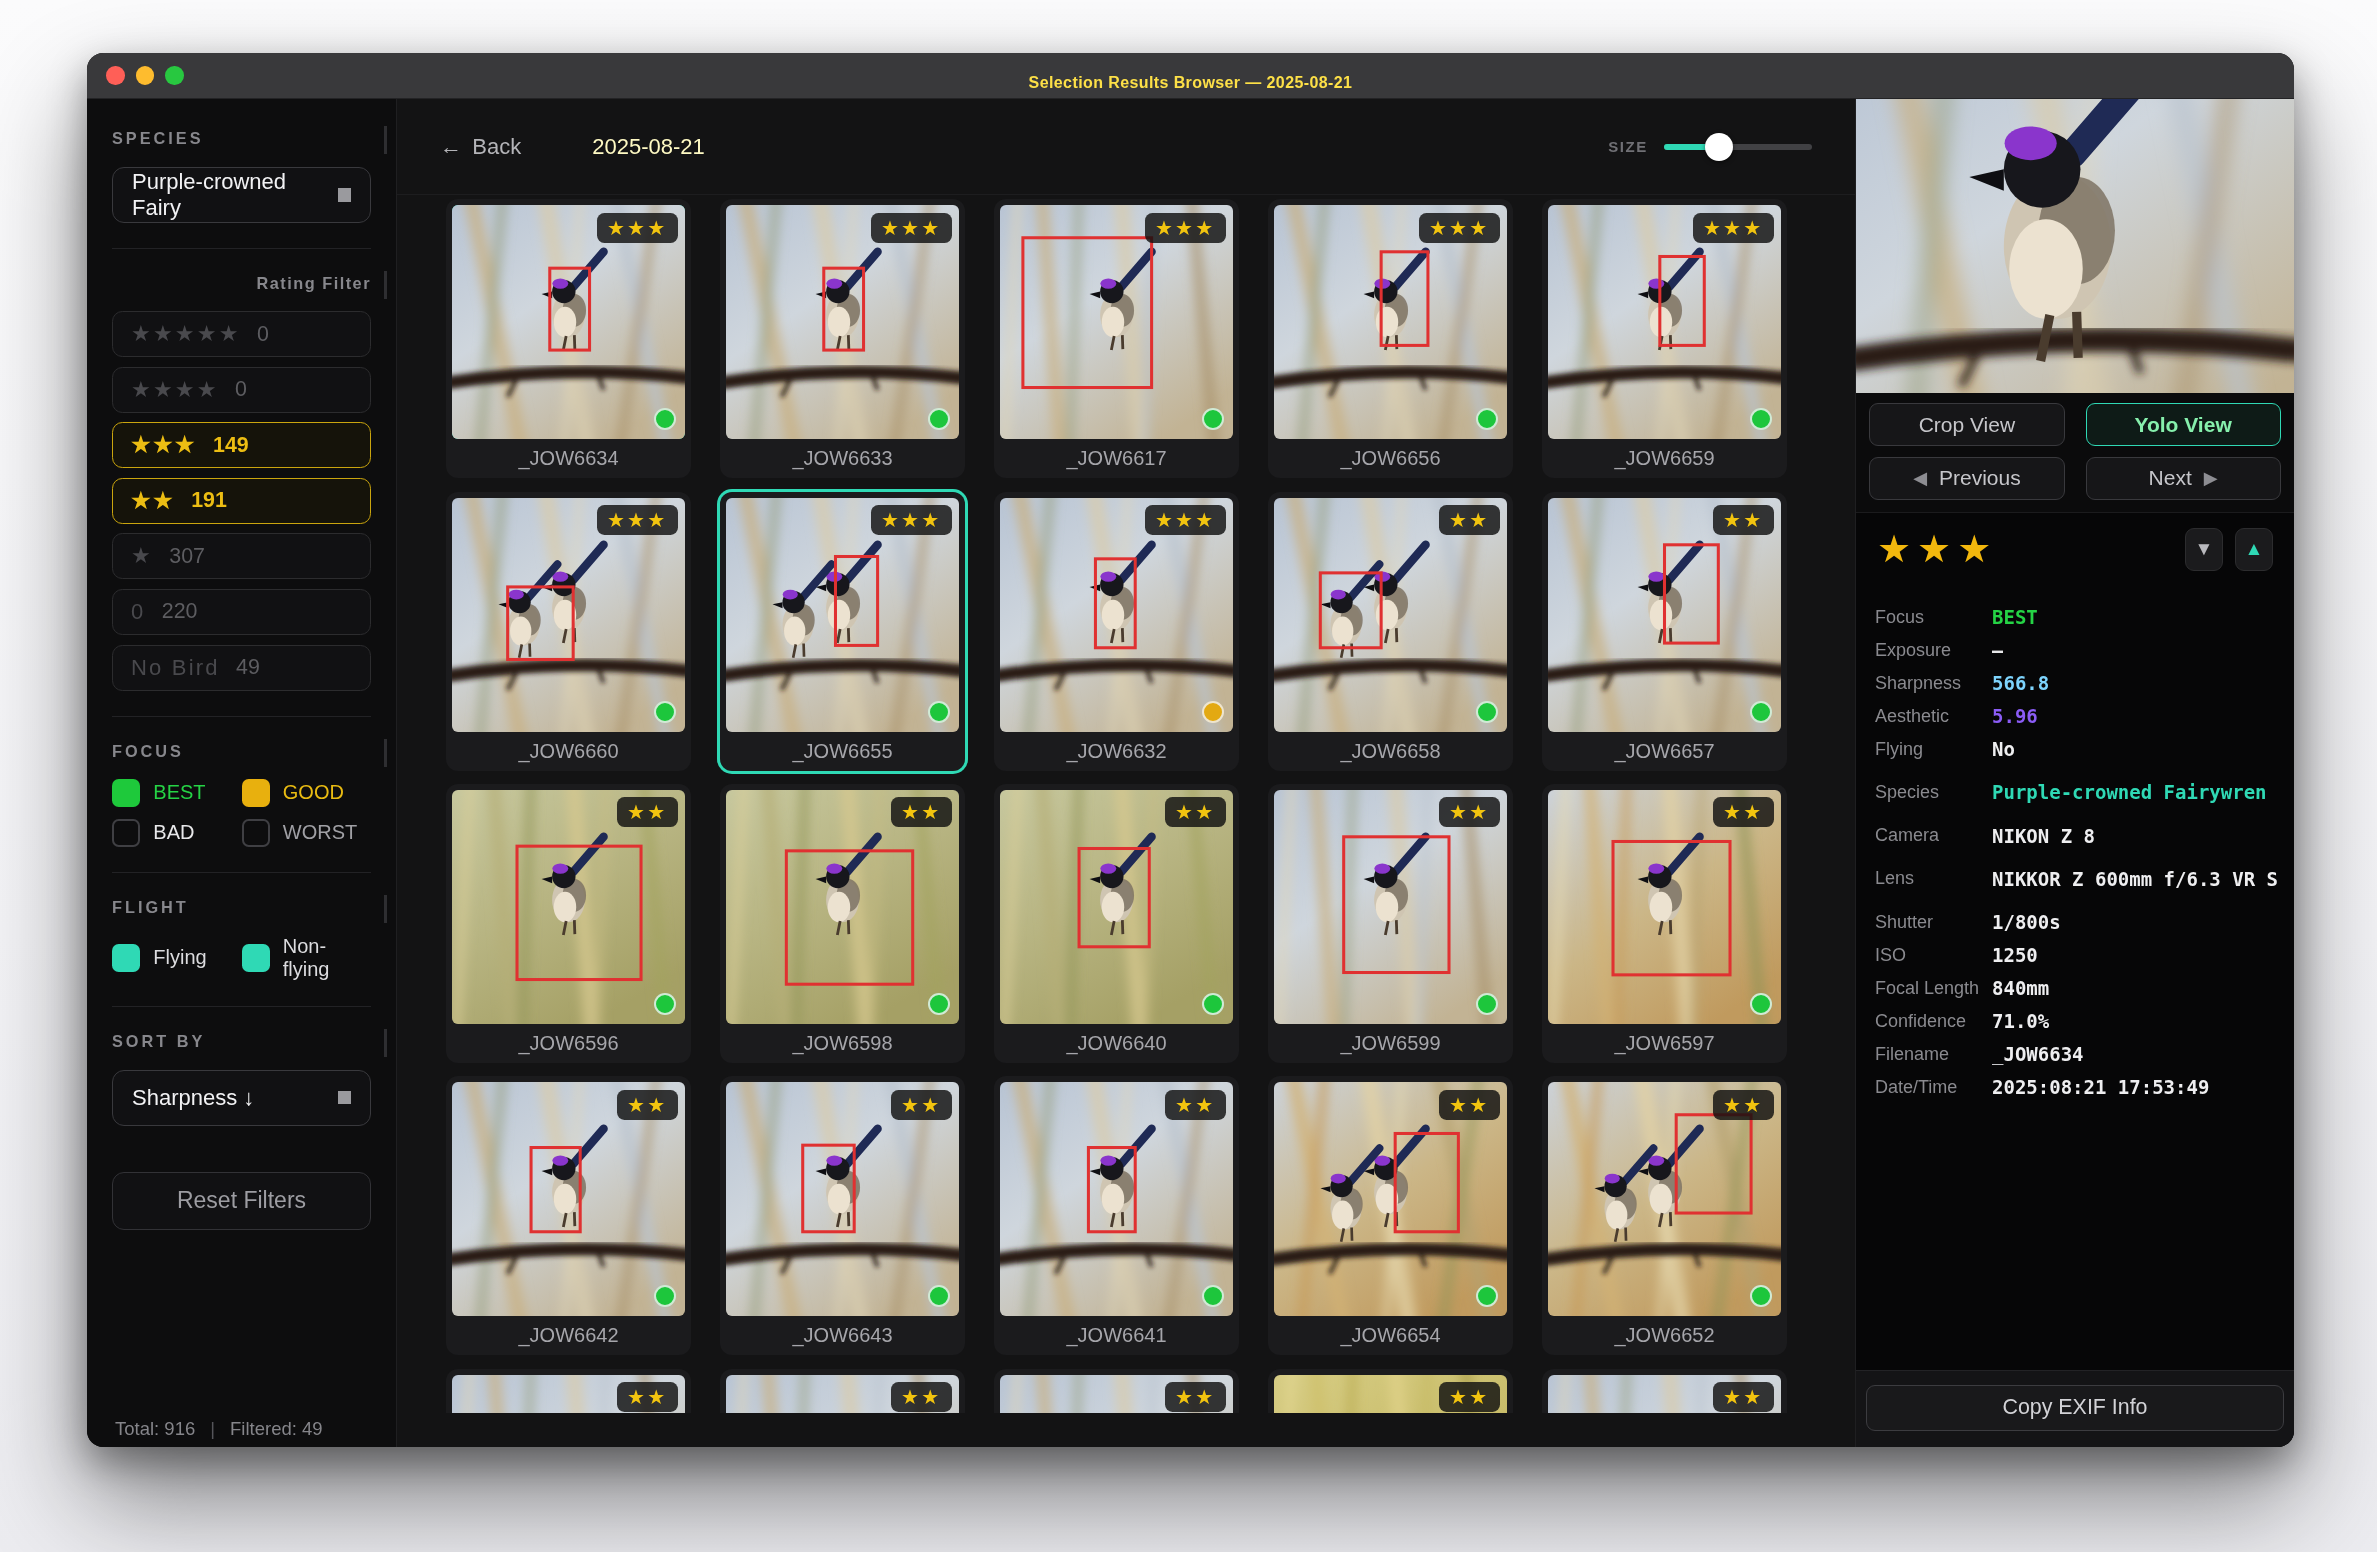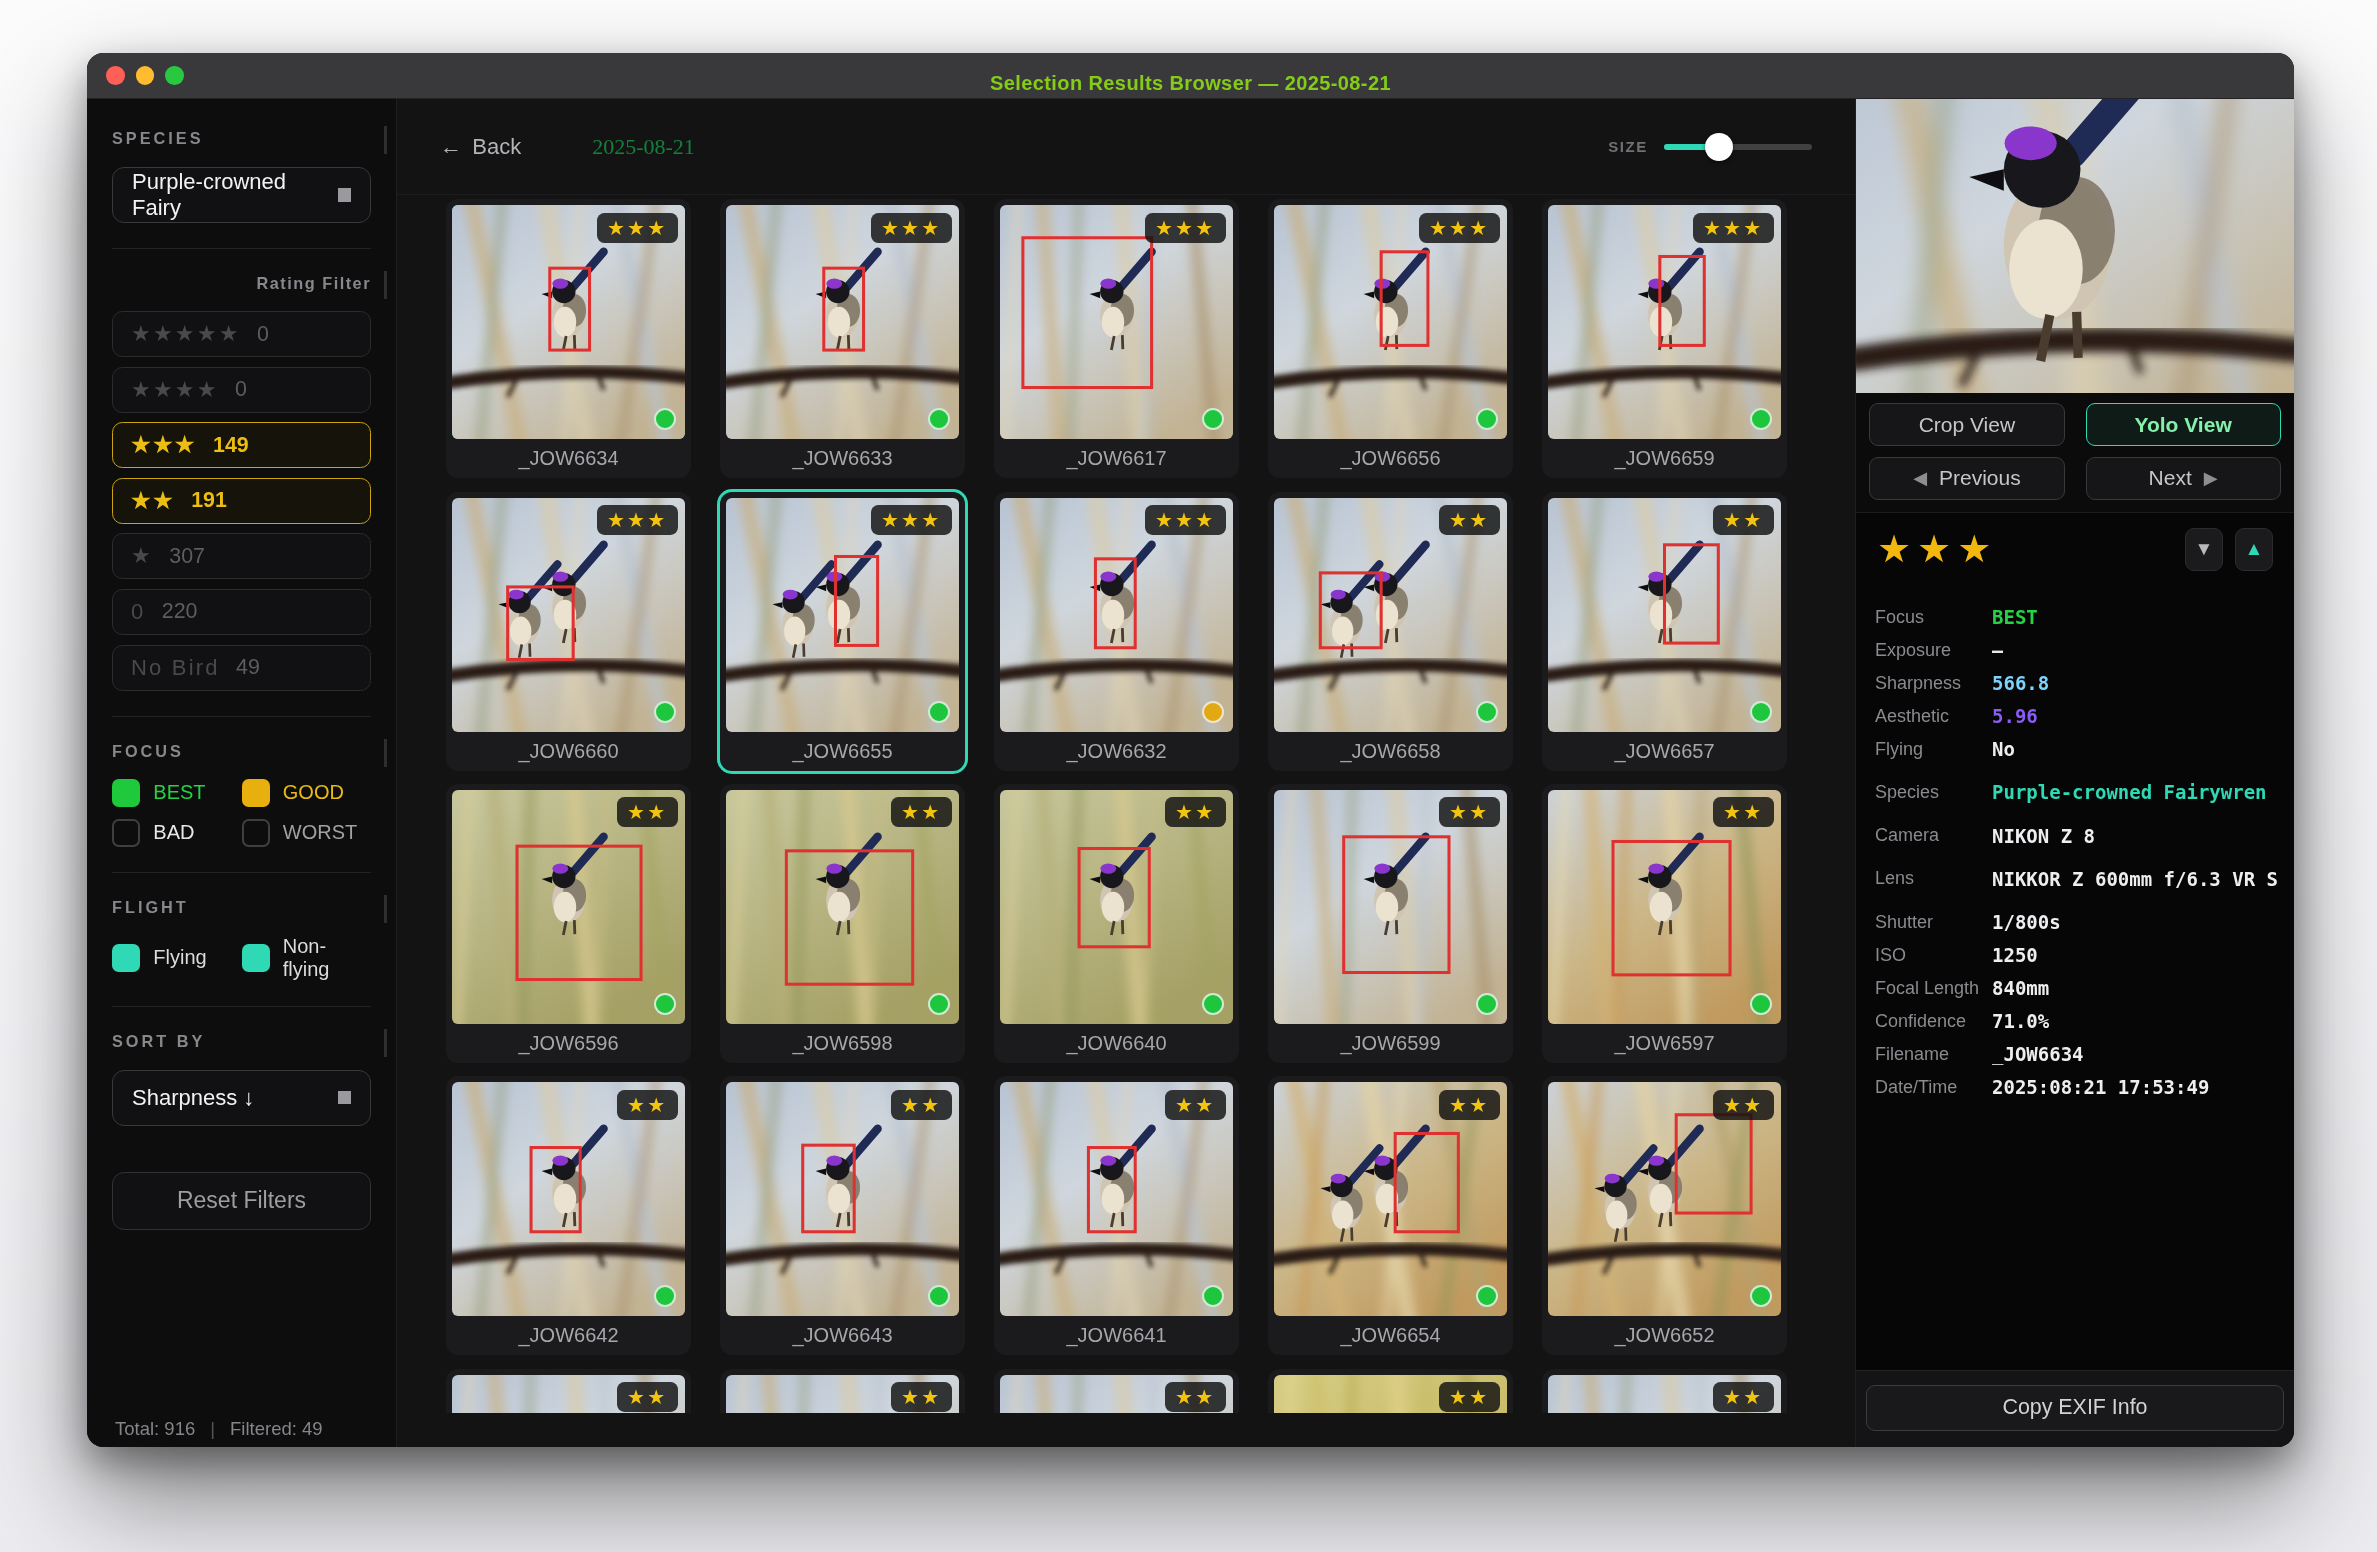--- a/index.html
+++ b/index.html
@@ -14,21 +14,21 @@
     background:#101011; border-radius:16.3px; overflow:hidden;
     box-shadow:0 52px 103px rgba(0,0,0,.45), 0 15px 37px rgba(0,0,0,.35);
     display:flex; flex-direction:column;
   }
   
   .titlebar { height:46px; background:#39393b; border-bottom:0.7px solid #232325;
     display:flex; align-items:center; justify-content:center; position:relative; flex:none; }
   .lights { position:absolute; left:19px; top:0; height:100%; display:flex; align-items:center; gap:11px; }
   .light { width:18.5px; height:18.5px; border-radius:50%; }
   .light.red{ background:#ff5f57; } .light.yellow{ background:#febc2e; } .light.green{ background:#28c840; }
-  .wtitle { color:#84cc16; font-size:20px; font-weight:bold; letter-spacing:0.4px;margin-top:15px; }
+  .wtitle { color:#fde047; font-size:16px; font-weight:bold; letter-spacing:0.4px;margin-top:15px; }
 
   .body { flex:1; display:flex; min-height:0; position:relative; }
 
   
   .sidebar { width:310px; flex:none; background:#0d0d0e; border-right:0.7px solid #1f1f21;
     padding:30px 25px 0 25px; display:flex; flex-direction:column; }
   .seclabel { color:#87878c; font-size:16.3px; font-weight:bold; letter-spacing:3px; position:relative; }
   .seclabel::after{ content:""; position:absolute; right:-16.3px; top:-3px; width:3px; height:28px; background:#2e2e31;}
   .divider { border:none; border-top:0.7px solid #222225; margin:25px 0; }
   .dropdown { height:56px; border:1.5px solid #39393d; border-radius:12px; background:#111113;
@@ -46,21 +46,21 @@
   .check .box { width:28px; height:28px; border-radius:6.7px; border:2.2px solid #3f3f43; margin-right:13.3px; flex:none;}
   .check.checked .box { border:none; }
   .check .clabel { font-size:20px; }
   .resetbtn { margin-top:46px; height:58px; border:1.5px solid #323236; border-radius:12px; background:#111113;
     color:#9d9da2; font-size:23px; display:flex; align-items:center; justify-content:center; }
 
   
   .main { flex:1; background:#131314; position:relative; min-width:0; }
   .gridhead { height:96px; display:flex; align-items:center; padding:0 43px; border-bottom:0.7px solid #1d1d1f; }
   .backbtn { color:#b4b4b8; font-size:22px; display:flex; align-items:center; gap:10.3px; }
-  .headdate { margin-left:71px; color:#15803d; font-size:22px; font-family:Liberation Serif, serif; }
+  .headdate { margin-left:71px; color:#fef9c3; font-size:22px; font-family:Liberation Sans, sans-serif; }
   .sizegroup { margin-left:auto; display:flex; align-items:center; }
   .sizelabel { color:#707075; font-size:15px; font-weight:bold; letter-spacing:1.5px; margin-right:16.3px; }
   .slider { position:relative; width:148px; height:6px; border-radius:3px; background:#414144; }
   .slider .fill { position:absolute; left:0; top:0; bottom:0; border-radius:3px; background:#2fd9b5; }
   .slider .thumb { position:absolute; top:50%; width:28px; height:28px; border-radius:50%;
     background:#ffffff; transform:translate(-50%,-50%); box-shadow:0 1.5px 4.4px rgba(0,0,0,.5); }
   .grid { position:absolute; left:0; right:0; top:96px; bottom:34px; overflow:hidden;
     padding:4.4px 0 0 49px; display:grid; grid-template-columns:repeat(5,245px);
     grid-auto-rows:279px; column-gap:29px; row-gap:13.3px; align-content:start; }
   .card { background:#1b1b1d; border-radius:12px; padding:6px 6px 0 6px; display:flex; flex-direction:column; }

